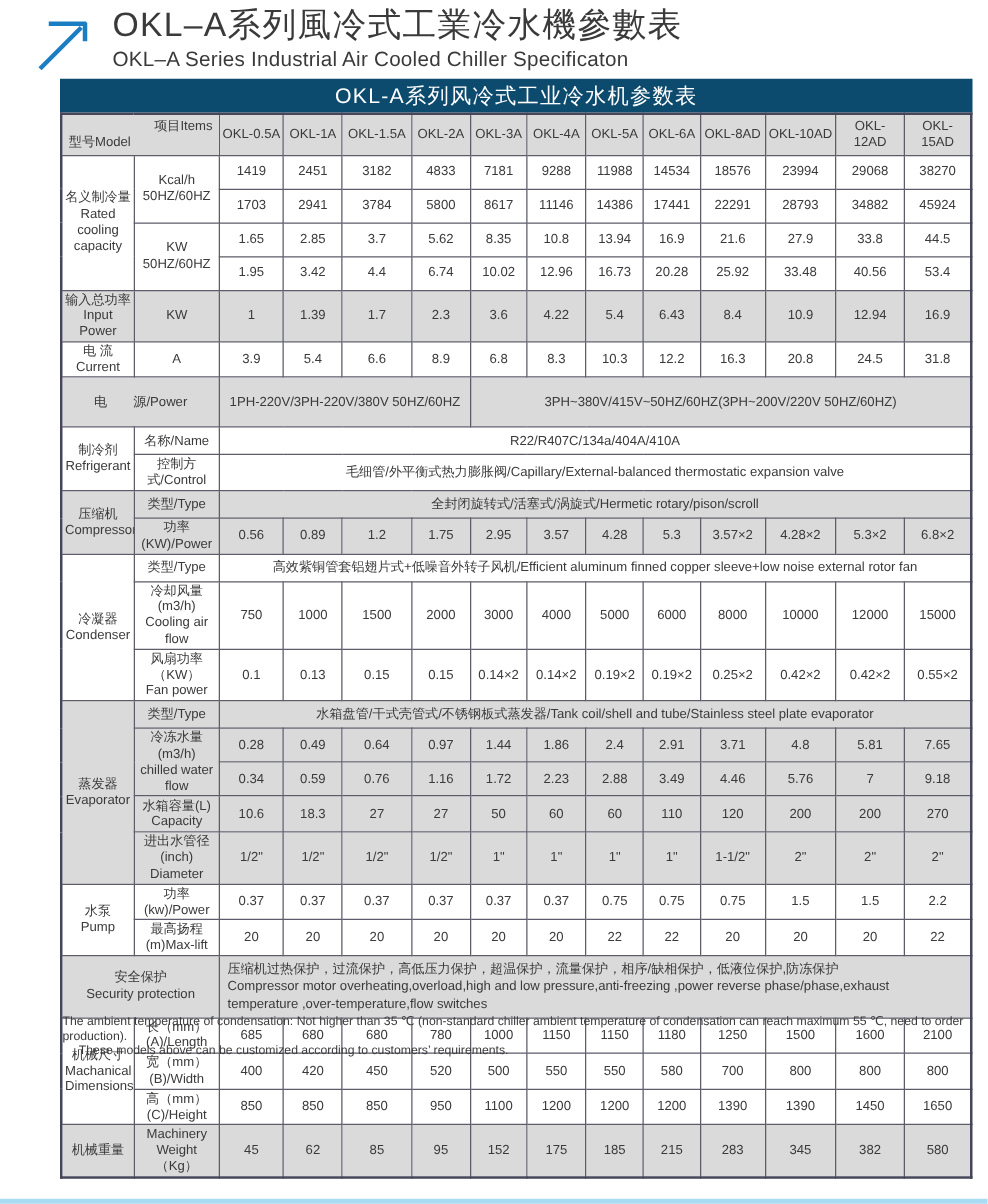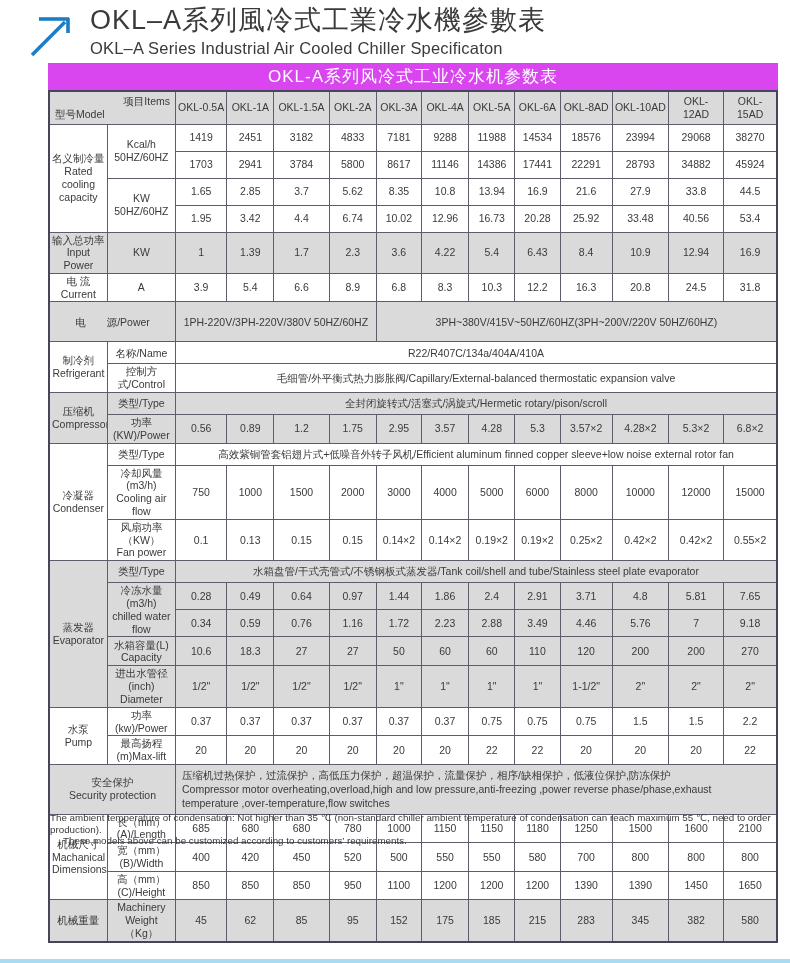--- a/index.html
+++ b/index.html
@@ -53,21 +53,21 @@
       <line x1="15" y1="11" x2="45" y2="11"></line>
       <line x1="44" y1="10" x2="44" y2="25"></line>
     </g>
   </svg>
   <div class="titles">
     <div class="title-zh">OKL–A系列風冷式工業冷水機參數表</div>
     <div class="title-en">OKL–A Series Industrial Air Cooled Chiller Specificaton</div>
   </div>
 </div>
 
-<div class="banner" id="banner" style="background: #d946ef;">OKL-A系列风冷式工业冷水机参数表</div>
+<div class="banner" id="banner" style="background: #0c4a6e;">OKL-A系列风冷式工业冷水机参数表</div>
 
 <div class="tbl-wrap">
   <table>
     <colgroup>
       <col style="width:58px">
         <col style="width:68px">
       <col style="width:51px">
         <col style="width:47px">
         <col style="width:55px">
         <col style="width:47px">

